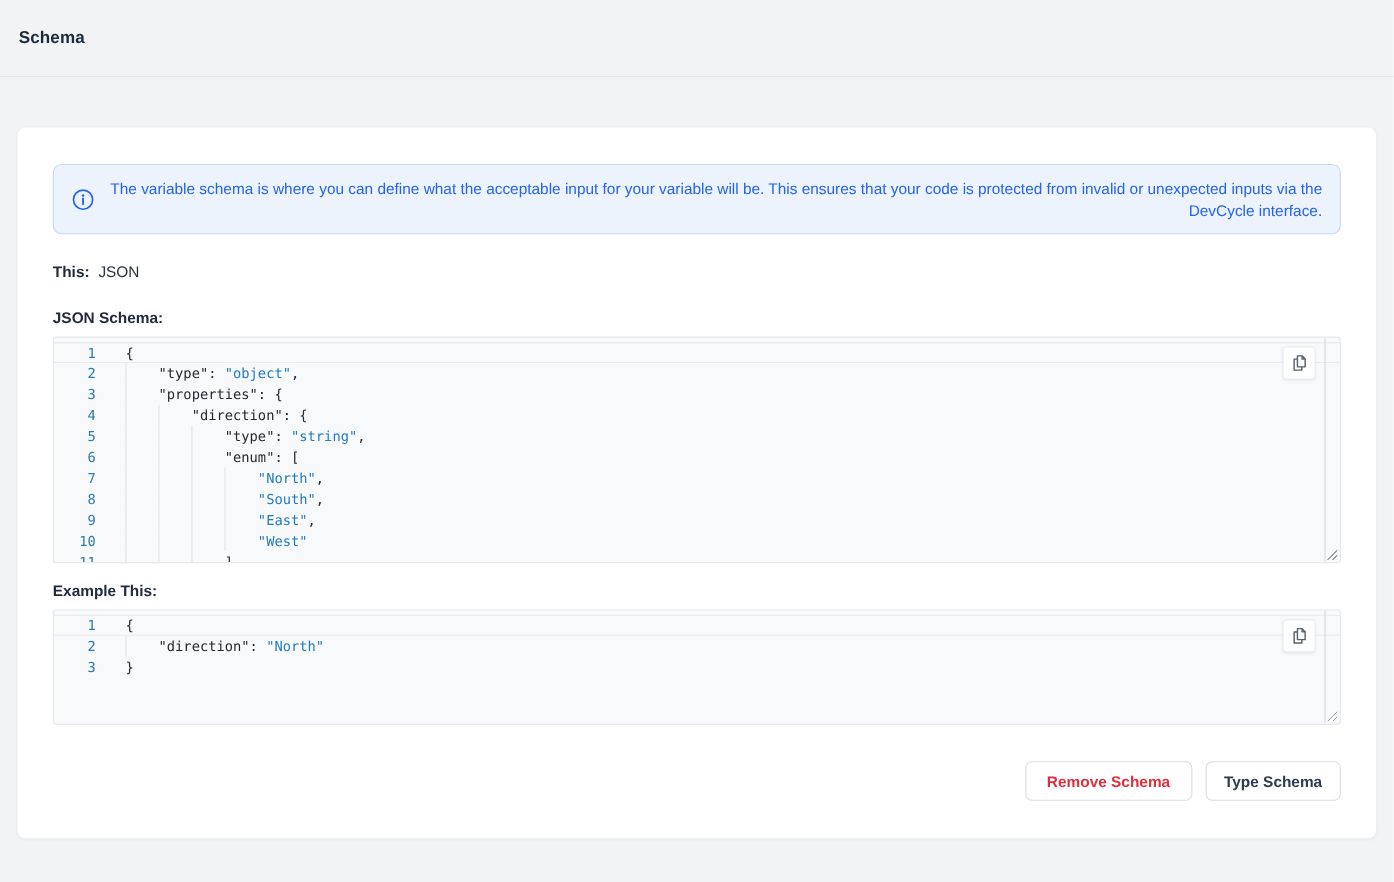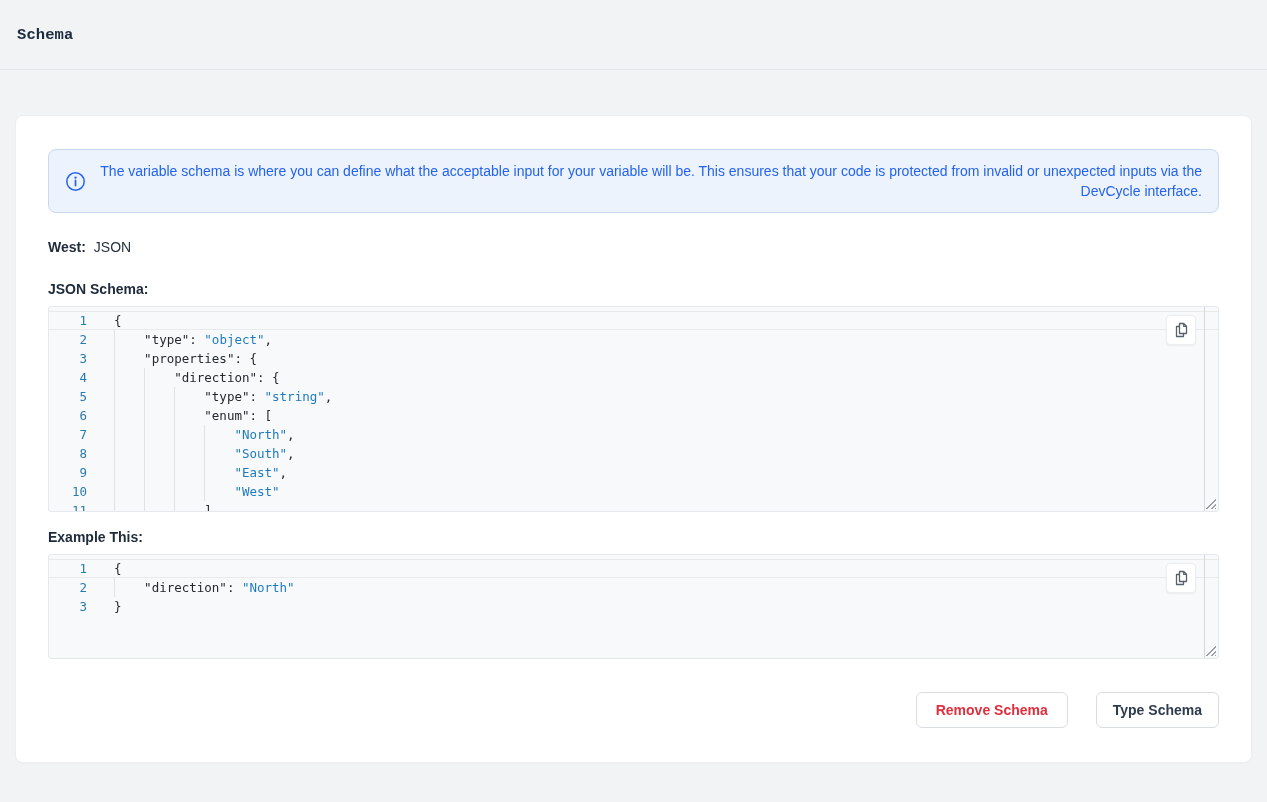--- a/index.html
+++ b/index.html
@@ -9,21 +9,20 @@
     font-family:"Liberation Sans","DejaVu Sans",sans-serif;
     color:#27313f;
   }
 
   
   .page-header {
     height:70px;
     display:flex; align-items:center;
     padding-left:17px;
     border-bottom:1px solid #e3e6ea;
-    font-family:Liberation Mono, monospace;
   }
   .page-title { font-size:15.5px; font-weight:700; color:#1b2a3d; letter-spacing:.1px; }
 
   
   .card {
     margin:45px 15px 0 15px;
     background:#ffffff;
     border:1px solid #eceef1;
     border-radius:8px;
     padding:33px 32px 34px 32px;
@@ -87,21 +86,21 @@
   }
   .scroll-track { position:absolute; top:0; bottom:0; right:13px; width:1px; background:#d6dade; }
   .resize-grip {
     position:absolute; right:2px; bottom:2px; width:11px; height:11px;
     background:repeating-linear-gradient(135deg, transparent 0 2px, #9aa0a6 2px 3.2px);
     clip-path:polygon(100% 0, 100% 100%, 0 100%);
     cursor:nwse-resize;
   }
 
   
-  .btn-row { display:flex; justify-content:flex-end; gap:28px; }
+  .btn-row { display:flex; justify-content:flex-end; gap:12px; }
   .btn {
     height:36px;
     background:#ffffff;
     border:1px solid #d9dde3;
     border-radius:6px;
     font-family:"Liberation Sans","DejaVu Sans",sans-serif;
     font-size:14px; font-weight:700;
     display:flex; align-items:center;
     cursor:pointer;
   }
@@ -120,21 +119,21 @@
   <div class="alert">
     <svg class="alert-icon" viewBox="0 0 21 21" fill="none">
       <circle cx="10.5" cy="10.5" r="8.7" stroke="#2563eb" stroke-width="1.5"></circle>
       <circle cx="10.5" cy="6.7" r="1.15" fill="#2563eb"></circle>
       <path d="M10.5 9.4 V 14.6" stroke="#2563eb" stroke-width="1.7" stroke-linecap="round"></path>
     </svg>
     <div class="alert-text">The variable schema is where you can define what the acceptable input for your variable will be. This ensures that your code is protected from invalid or unexpected inputs via the DevCycle interface.</div>
   </div>
 
   <div class="meta-row">
-    <span class="meta-label">West:</span><span class="meta-value">JSON</span>
+    <span class="meta-label">This:</span><span class="meta-value">JSON</span>
   </div>
 
 
   <div class="section-label">JSON Schema:</div>
 
   <div class="editor schema">
   <div class="code-line hl"><span class="ln">1</span><span class="ct"><span></span><span class="tk-d">{</span></span></div>
       <div class="code-line"><i class="guide" style="left: 65px;"></i><span class="ln">2</span><span class="ct"><span>    </span><span class="tk-d">"type"</span><span class="tk-d">: </span><span class="tk-b">"object"</span><span class="tk-d">,</span></span></div>
       <div class="code-line"><i class="guide" style="left: 65px;"></i><span class="ln">3</span><span class="ct"><span>    </span><span class="tk-d">"properties"</span><span class="tk-d">: {</span></span></div>
       <div class="code-line"><i class="guide" style="left: 65px;"></i><i class="guide" style="left: 95px;"></i><span class="ln">4</span><span class="ct"><span>        </span><span class="tk-d">"direction"</span><span class="tk-d">: {</span></span></div>

